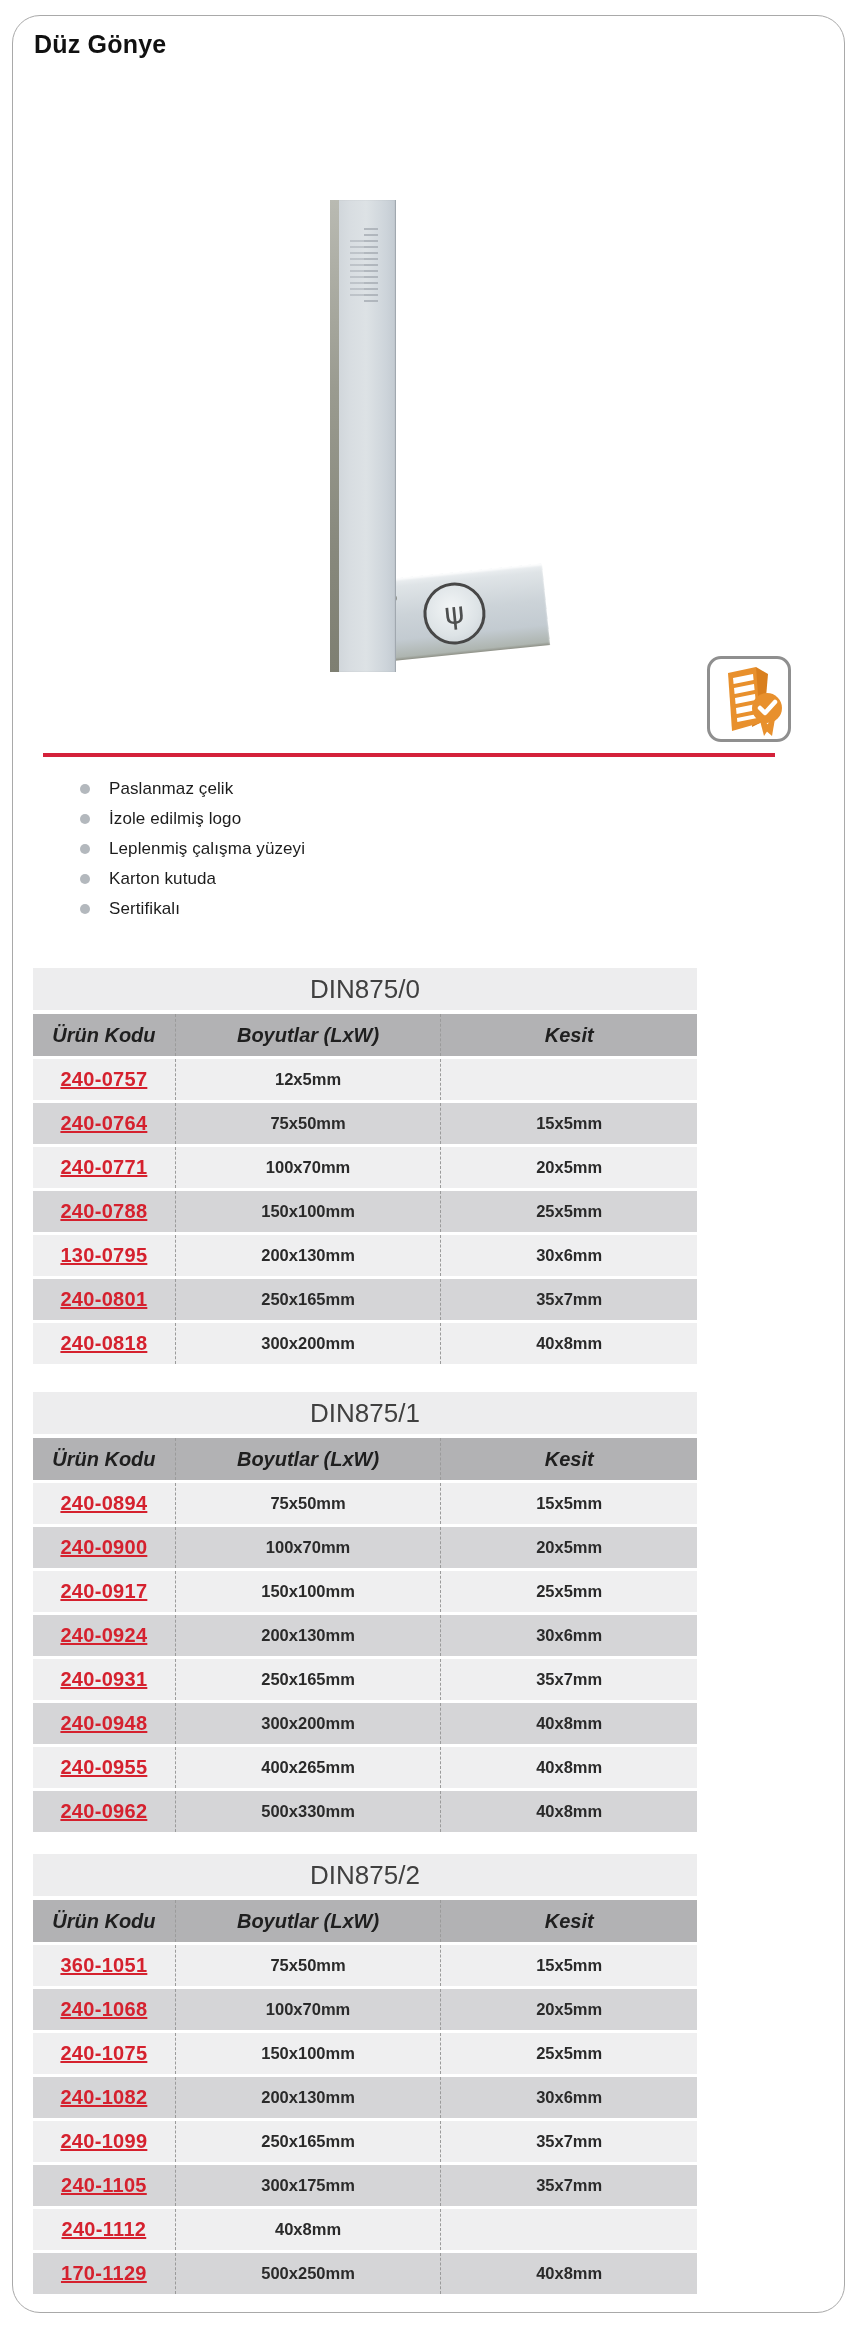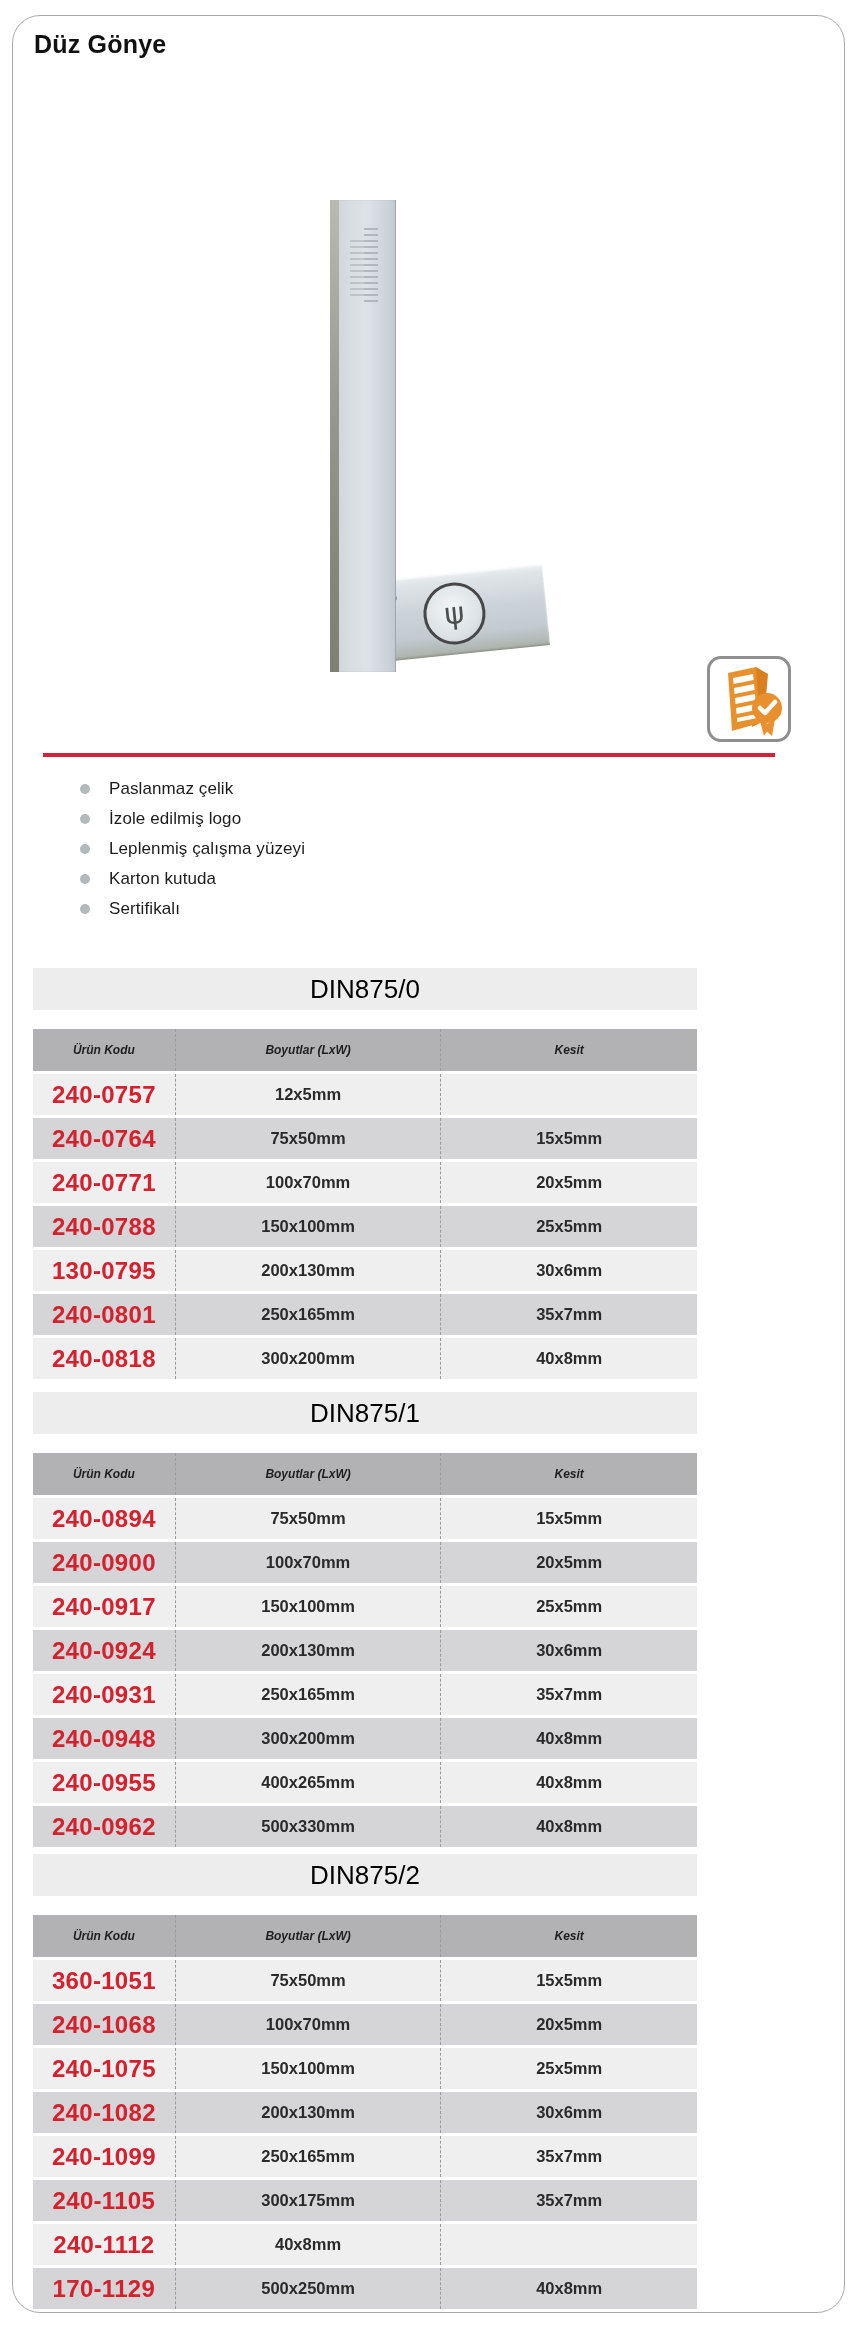--- a/index.html
+++ b/index.html
@@ -35,29 +35,29 @@
   
   .red-rule{position:absolute;left:43px;top:753px;width:732px;height:4px;background:#D4213A;}
   .features{position:absolute;left:80px;top:774px;margin:0;padding:0;list-style:none;}
   .features li{height:30px;display:flex;align-items:center;}
   .features .dot{width:10px;height:10px;border-radius:50%;background:#B3B8BD;margin-right:19px;flex:0 0 auto;}
   .features .ftxt{font-size:17px;color:#1c1c1c;letter-spacing:0.1px;}
 
   
   .din-table{position:absolute;left:33px;width:664px;}
   .t1{top:968px;} .t2{top:1392px;} .t3{top:1854px;}
-  .tbl-title{height:42px;line-height:42px;background:#EDEDEE;text-align:center;font-size:26px;color:#000000;margin-bottom:19px;}
+  .tbl-title{height:42px;line-height:42px;background:#EDEDEE;text-align:center;font-size:26px;color:#404040;margin-bottom:4px;}
   .tbl-header{display:grid;grid-template-columns:21.5% 40% 38.5%;height:42px;background:#B2B2B4;margin-bottom:3px;}
-  .hcell{display:flex;align-items:center;justify-content:center;font-style:italic;font-weight:600;font-size:12px;color:#1f1f1f;}
+  .hcell{display:flex;align-items:center;justify-content:center;font-style:italic;font-weight:600;font-size:20px;color:#1f1f1f;}
   .hcell:nth-child(-n+2), .cell:nth-child(-n+2){border-right:1px dashed #9b9b9b;}
   .tbl-row{display:grid;grid-template-columns:21.5% 40% 38.5%;height:41px;margin-bottom:3px;}
   .tbl-row.light{background:#EFEFF0;}
   .tbl-row.dark{background:#D5D5D7;}
   .cell{display:flex;align-items:center;justify-content:center;font-weight:bold;}
-  .cell.c0{font-size:24px;color:#D5212E;letter-spacing:0.3px;}
+  .cell.c0{font-size:20px;color:#D5212E;letter-spacing:0.3px;text-decoration:underline;}
   .cell.c1,.cell.c2{font-size:16.5px;color:#2a2a2a;}
 </style>
 </head>
 <body>
 
 <div class="frame"></div>
 
 <div class="page-title">Düz Gönye</div>
 
 <div class="product">

